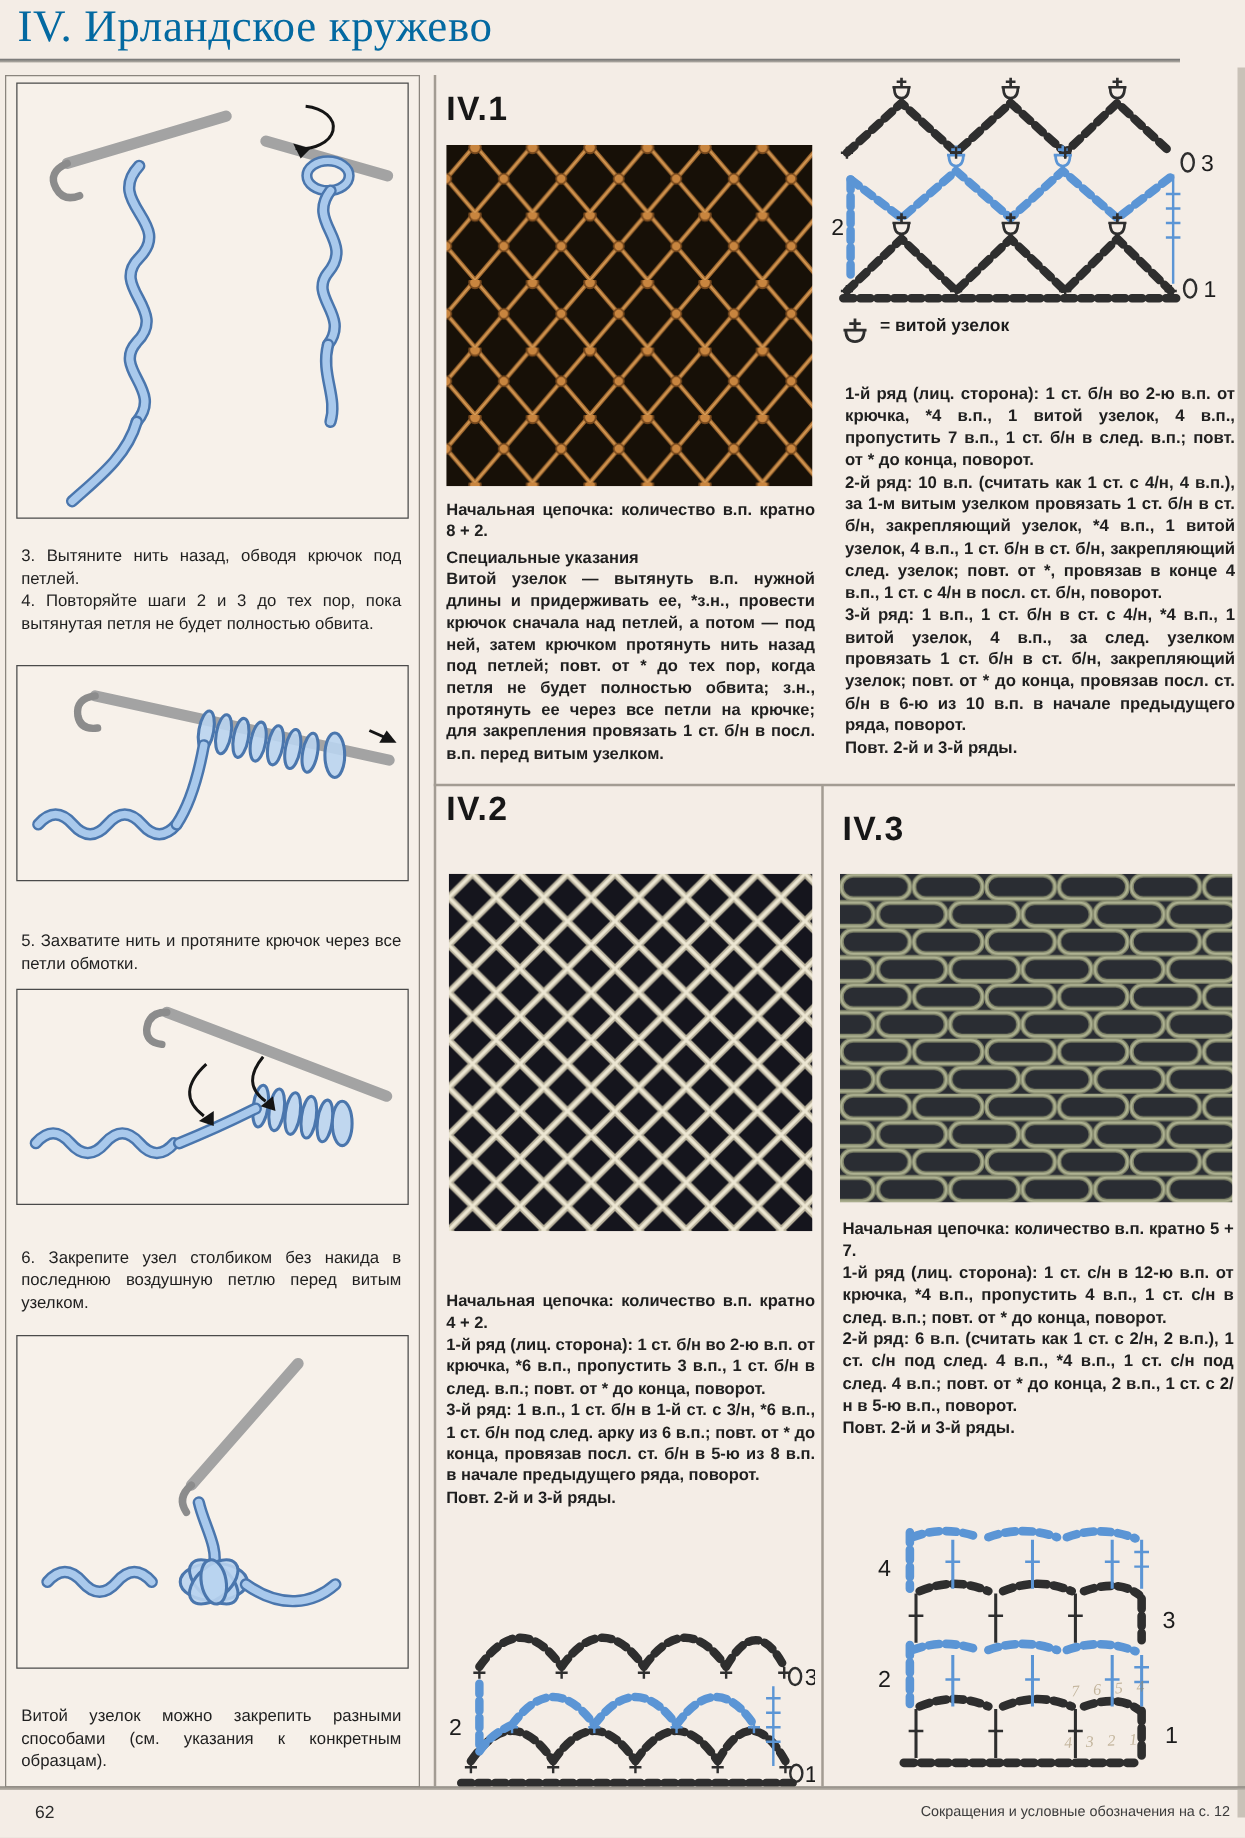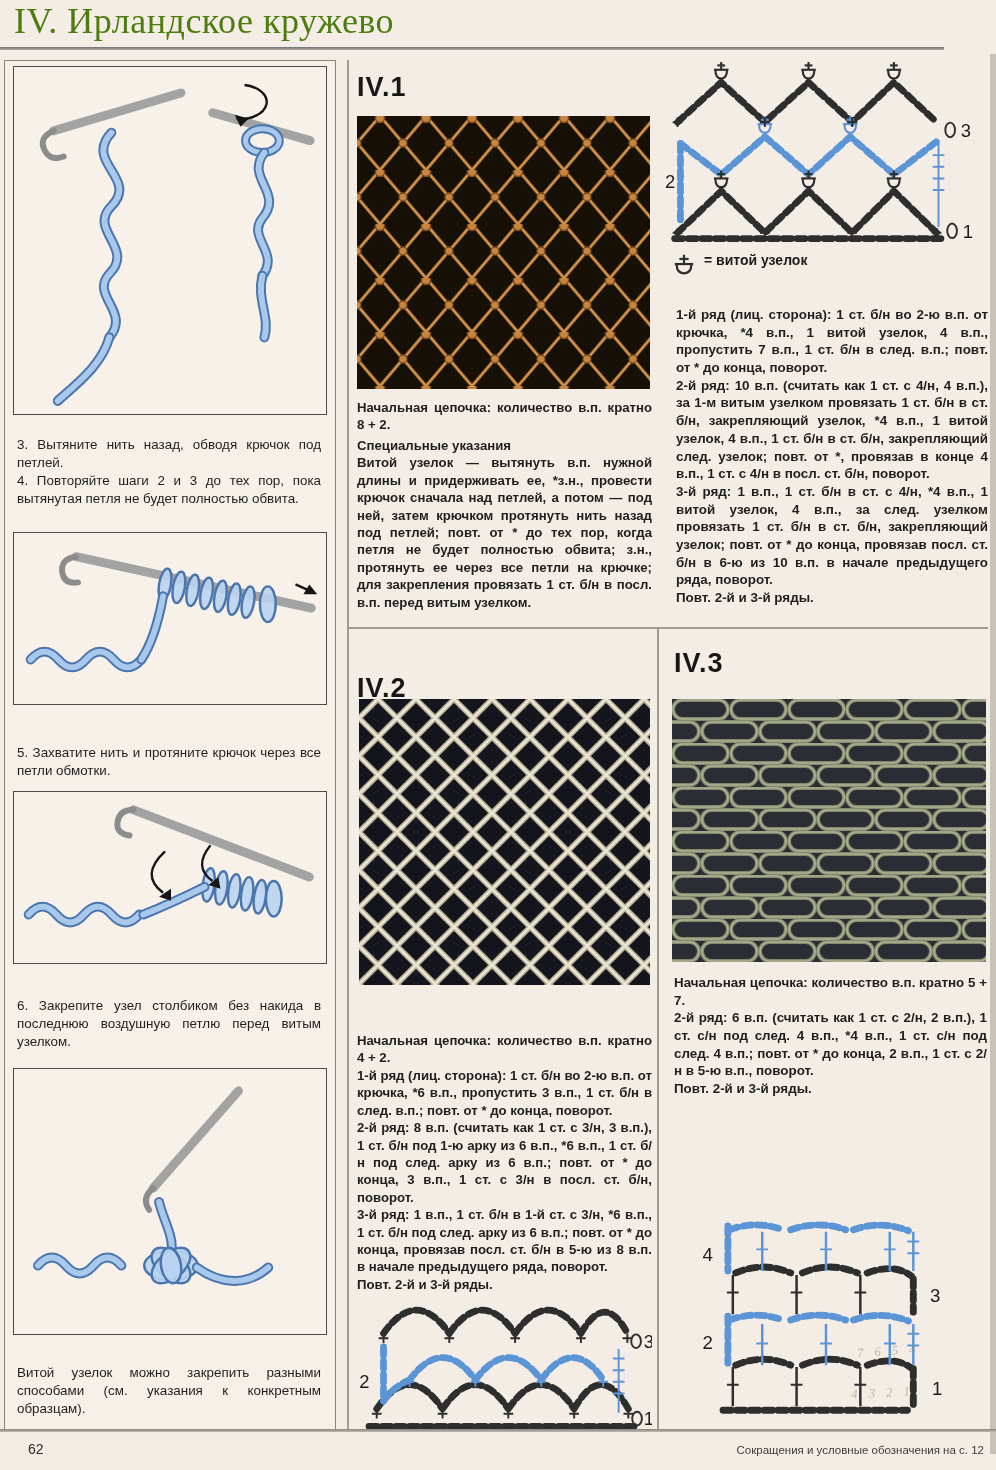--- a/index.html
+++ b/index.html
@@ -1,19 +1,19 @@
 <!DOCTYPE html>
 <html><head>
 <meta charset="utf-8">
 <style>
   html,body{margin:0;padding:0;background:#e8e2da;}
   .page{position:relative;width:996px;height:1470px;background:#f4ede6;
         font-family:"Liberation Sans",sans-serif;color:#1f1f1f;overflow:hidden;}
   .title{position:absolute;left:14px;top:0px;font-family:"Liberation Serif",serif;
-         font-size:36px;color:#4d7c0f;letter-spacing:.5px;}
+         font-size:36px;color:#0369a1;letter-spacing:.5px;}
   .rule-top{position:absolute;left:0;top:47px;width:944px;height:3px;
             background:linear-gradient(#6f6f6f,#b5b0a8);}
   .edge-right{position:absolute;right:0;top:54px;width:6px;height:1400px;background:#c9c2b8;}
   .rule-bottom{position:absolute;left:0;top:1429px;width:996px;height:3px;
                background:linear-gradient(#8a857e,#bdb7ae);}
   .pagenum{position:absolute;left:28px;top:1441px;font-size:14px;color:#2a2a2a;}
   .footnote{position:absolute;right:12px;top:1444px;font-size:11.5px;color:#3c3c3c;text-align:center;}
 
   .leftcol{position:absolute;left:4px;top:60px;width:330px;height:1368px;
            border:1px solid #8a857e;background:#f6f0e9;}
@@ -238,39 +238,38 @@
     <span class="lbl">= витой узелок</span>
   </div>
 
   <div class="txt" style="left:676px;top:306px;width:312px;font-size:13.4px;">
     <p><b>1-й ряд</b><span> (лиц. сторона): 1 ст. б/н во 2-ю в.п. от крючка, *4 в.п., 1 витой узелок, 4 в.п., пропустить 7 в.п., 1 ст. б/н в след. в.п.; повт. от * до конца, поворот.</span></p>
     <p><b>2-й ряд:</b><span> 10 в.п. (считать как 1 ст. с 4/н, 4 в.п.), за 1-м витым узелком провязать 1 ст. б/н в ст. б/н, закрепляющий узелок, *4 в.п., 1 витой узелок, 4 в.п., 1 ст. б/н в ст. б/н, закрепляющий след. узелок; повт. от *, провязав в конце 4 в.п., 1 ст. с 4/н в посл. ст. б/н, поворот.</span></p>
     <p><b>3-й ряд:</b><span> 1 в.п., 1 ст. б/н в ст. с 4/н, *4 в.п., 1 витой узелок, 4 в.п., за след. узелком провязать 1 ст. б/н в ст. б/н, закрепляющий узелок; повт. от * до конца, провязав посл. ст. б/н в 6-ю из 10 в.п. в начале предыдущего ряда, поворот.</span></p>
     <p>Повт. 2-й и 3-й ряды.</p>
   </div>
 
-  <div class="sechead" style="left:357px;top:632px;margin-top:41px;">IV.2</div>
+  <div class="sechead" style="left:357px;top:632px;">IV.2</div>
 
   <div class="photo" style="left:359px;top:699px;width:291px;height:286px;">
     <svg viewBox="0 0 291 286" width="291" height="286" preserveAspectRatio="none">
       <defs>
         <pattern id="p2" width="38" height="38" patternUnits="userSpaceOnUse">
           <rect width="38" height="38" fill="#15151d"></rect>
           <path d="M19 0 L0 19 L19 38 L38 19 Z" fill="none" stroke="#b9b29c" stroke-width="5.5"></path>
           <path d="M19 0 L0 19 L19 38 L38 19 Z" fill="none" stroke="#ece6d2" stroke-width="2.4"></path>
         </pattern>
       </defs>
       <rect width="291" height="286" fill="url(#p2)"></rect>
     </svg>
   </div>
 
   <div class="txt" style="left:357px;top:1032px;width:295px;">
     <p>Начальная цепочка: количество в.п. кратно 4 + 2.</p>
     <p><b>1-й ряд</b><span> (лиц. сторона): 1 ст. б/н во 2-ю в.п. от крючка, *6 в.п., пропустить 3 в.п., 1 ст. б/н в след. в.п.; повт. от * до конца, поворот.</span></p>
-    <p><b>2-й ряд:</b><span> 8 в.п. (считать как 1 ст. с 3/н, 3 в.п.), 1 ст. б/н под 1-ю арку из 6 в.п., *6 в.п., 1 ст. б/н под след. арку из 6 в.п.; повт. от * до конца, 3 в.п., 1 ст. с 3/н в посл. ст. б/н, поворот.</span></p>
     <p><b>3-й ряд:</b><span> 1 в.п., 1 ст. б/н в 1-й ст. с 3/н, *6 в.п., 1 ст. б/н под след. арку из 6 в.п.; повт. от * до конца, провязав посл. ст. б/н в 5-ю из 8 в.п. в начале предыдущего ряда, поворот.</span></p>
     <p>Повт. 2-й и 3-й ряды.</p>
   </div>
 
   <div class="photo" style="left:355px;top:1256px;width:297px;height:172px;">
     <svg viewBox="0 0 306 186" width="297" height="180">
       <path class="ch chB" d="M14 176 H288"></path>
       <path class="ch chB" d="M22 158 Q56 108 90 158 M90 158 Q124 108 158 158 M158 158 Q192 108 226 158 M226 158 Q254 108 282 158"></path>
       <path class="ch chB" d="M29 80 Q63 32 97 80 M97 80 Q131 32 165 80 M165 80 Q199 32 233 80 M233 80 Q258 36 281 80"></path>
       <path class="ch chU" d="M29 94 V150"></path>
@@ -302,20 +301,21 @@
           <rect x="30" y="23" width="55" height="19" rx="9.5" fill="none" stroke="#84886c" stroke-width="4"></rect>
           <rect x="30" y="23" width="55" height="19" rx="9.5" fill="none" stroke="#aeb292" stroke-width="1.6"></rect>
         </pattern>
       </defs>
       <rect width="314" height="263" fill="url(#p3)"></rect>
     </svg>
   </div>
 
   <div class="txt" style="left:674px;top:974px;width:313px;font-size:13.4px;">
     <p>Начальная цепочка: количество в.п. кратно 5 + 7.</p>
+    <p><b>1-й ряд</b><span> (лиц. сторона): 1 ст. с/н в 12-ю в.п. от крючка, *4 в.п., пропустить 4 в.п., 1 ст. с/н в след. в.п.; повт. от * до конца, поворот.</span></p>
     <p><b>2-й ряд:</b><span> 6 в.п. (считать как 1 ст. с 2/н, 2 в.п.), 1 ст. с/н под след. 4 в.п., *4 в.п., 1 ст. с/н под след. 4 в.п.; повт. от * до конца, 2 в.п., 1 ст. с 2/н в 5-ю в.п., поворот.</span></p>
     <p>Повт. 2-й и 3-й ряды.</p>
   </div>
 
   <div class="photo" style="left:666px;top:1218px;width:320px;height:208px;">
     <svg viewBox="0 0 320 210" width="320" height="206">
       <path class="ch chB" d="M55 196 H243"></path>
       <path class="ch chB" d="M249 190 V152"></path>
       <path class="ln lnB" style="stroke-width:2.5" d="M65 192 V152 M130 192 V152 M195 192 V152"></path>
       <path class="ln lnB" d="M59 170 H71 M124 170 H136 M189 170 H201"></path>

